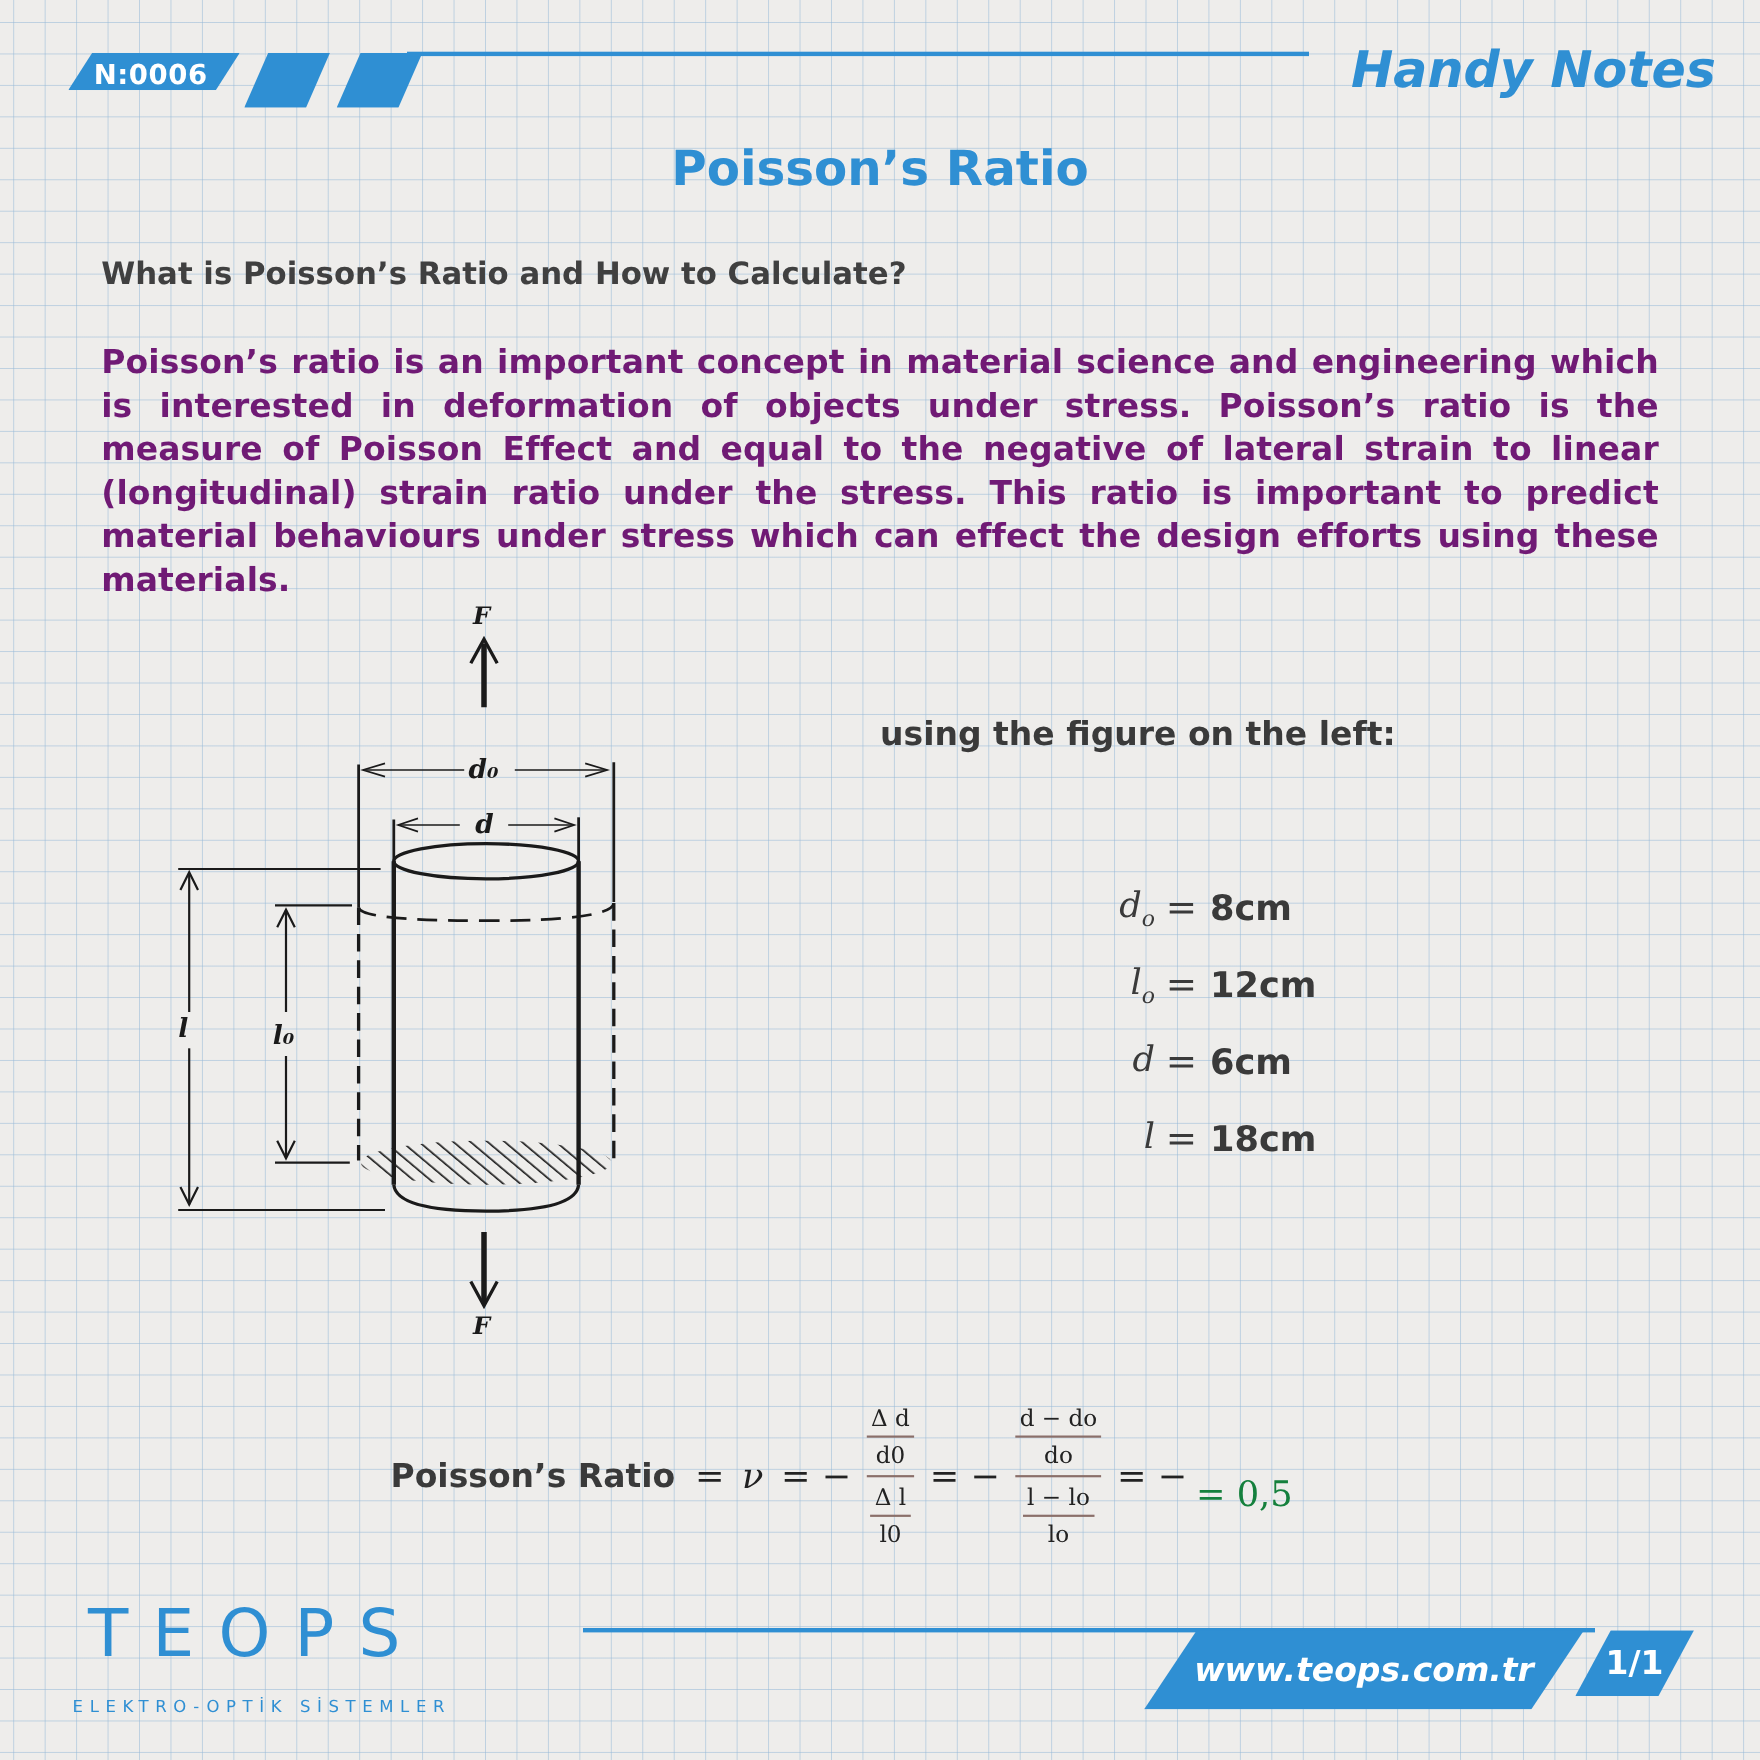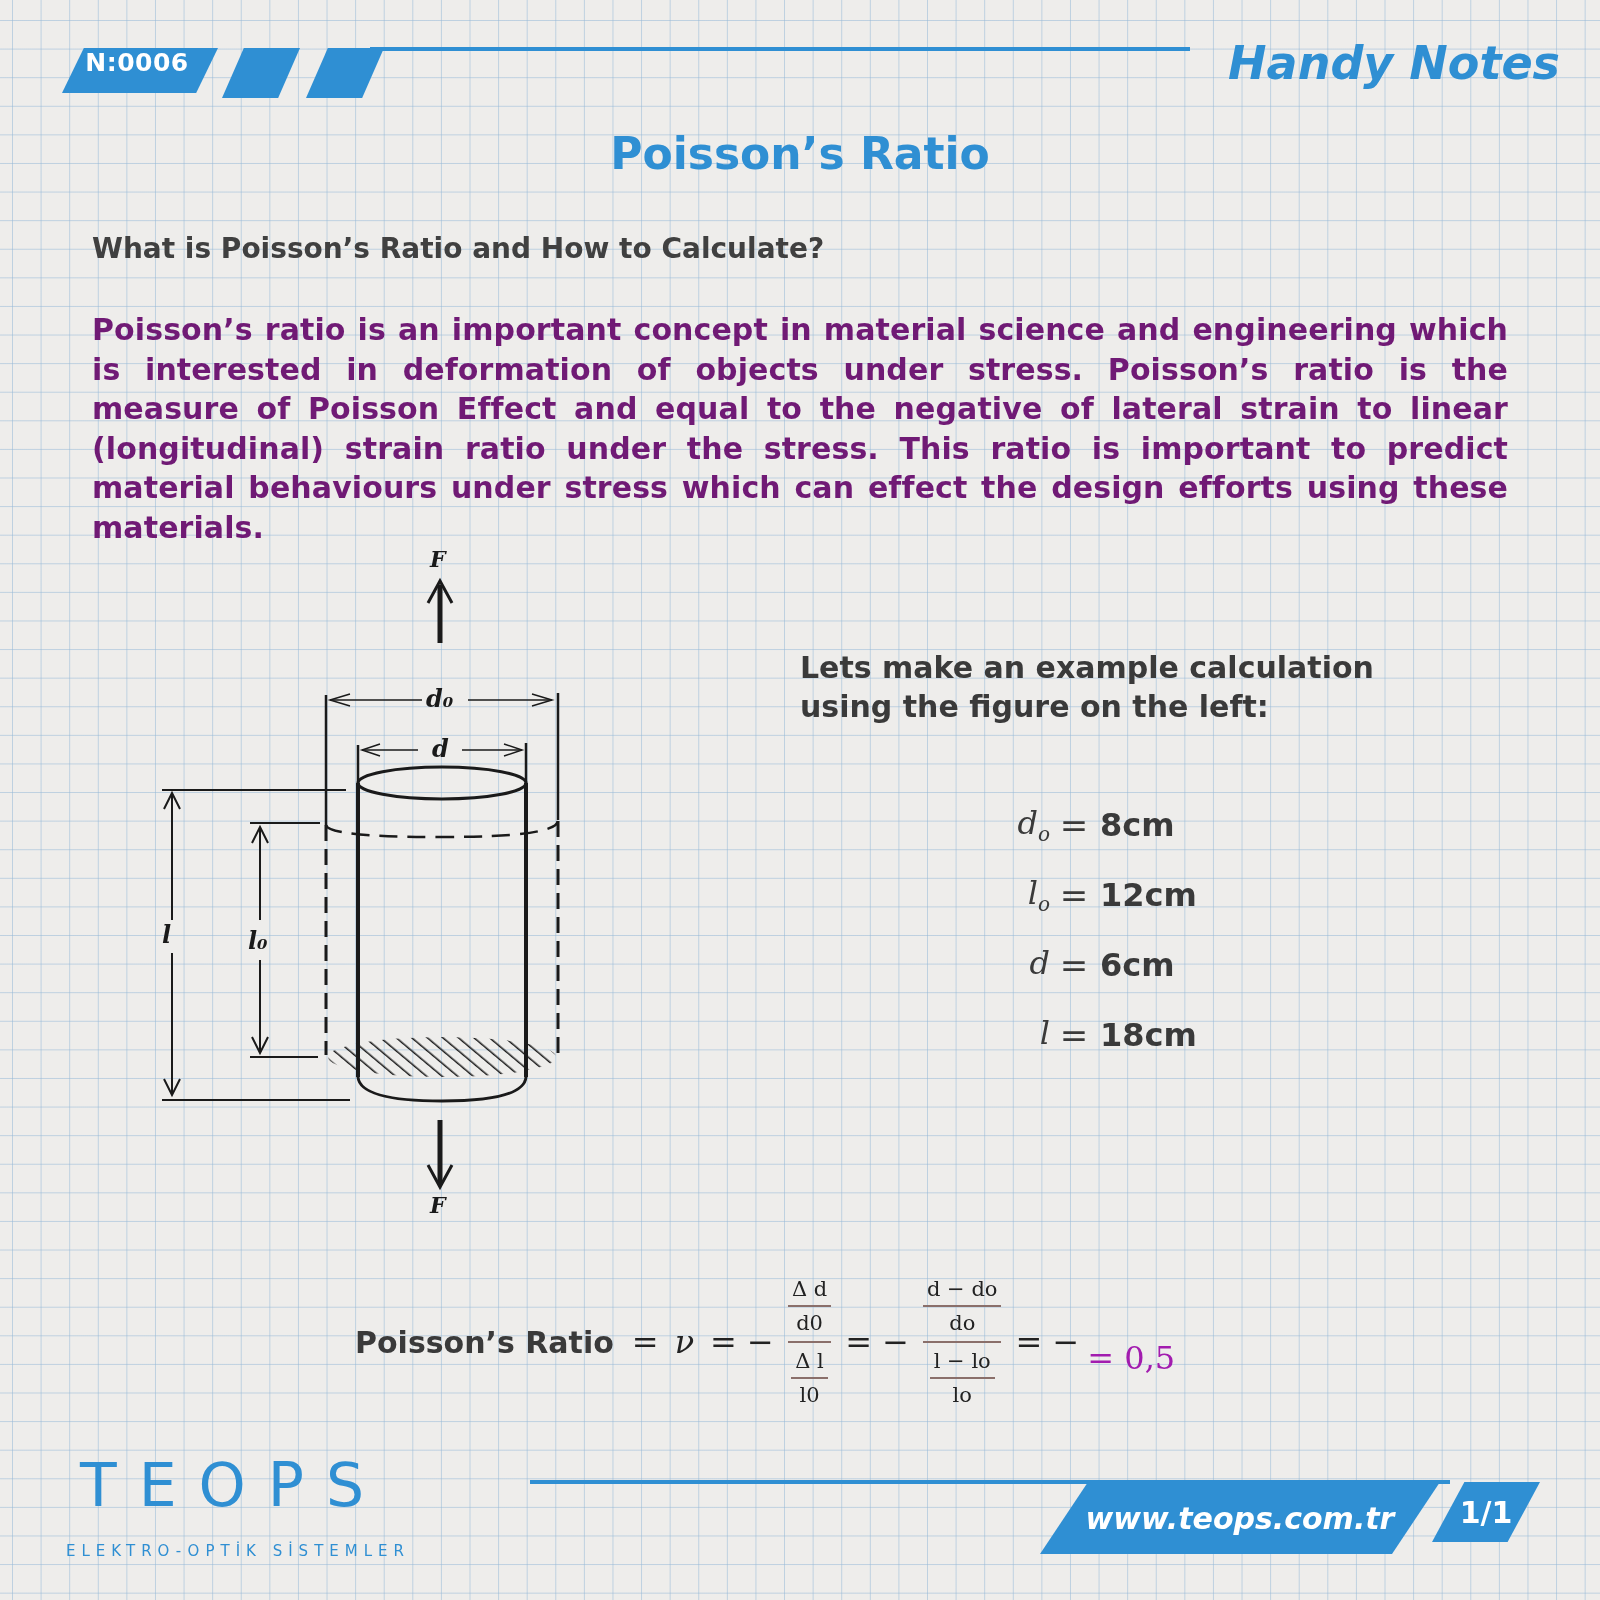--- a/index.html
+++ b/index.html
@@ -11,25 +11,25 @@
       linear-gradient(to bottom, rgba(150,185,215,0.55) 1px, transparent 1px);
     background-size: 28.6px 28.6px;
     background-position: 12px 20px;
     font-family: "DejaVu Sans", sans-serif;
     color: #3a3a3a;
   }
   .abs { position: absolute; }
 
   
   .badge {
-    left: 62px; top: 48px; width: 156px; height: 45px;
+    left: 62px; top: 48px; width: 156px; height: 34px;
     clip-path: polygon(14% 0, 100% 0, 86% 100%, 0 100%);
     background: #2f8fd3; color: #fff;
     font-weight: bold; font-size: 25px; letter-spacing: 0.5px;
-    display: flex; align-items: flex-start; justify-content: center; padding-right: 6px; box-sizing: border-box;
+    display: flex; align-items: flex-end; justify-content: center; padding-right: 6px; box-sizing: border-box;
   }
   .para-block {
     height: 50px; top: 48px;
     clip-path: polygon(28% 0, 100% 0, 72% 100%, 0 100%);
     background: #2f8fd3;
   }
   .header-line { left: 370px; top: 47px; width: 820px; height: 4px; background: #2f8fd3; }
   .handy {
     left: 1200px; top: 36px; width: 360px; text-align: right;
     font-weight: bold; font-style: italic; font-size: 46px; color: #2f8fd3;
@@ -69,21 +69,21 @@
   .formula { left: 355px; top: 1272px; height: 140px; display: flex; align-items: center; }
   .f-label { font-weight: bold; font-size: 30px; color: #3a3a3a; margin-right: 10px; }
   .f-op { font-family: "DejaVu Serif", serif; font-size: 32px; color: #222; margin: 0 8px; }
   .f-op i { font-style: italic; }
   .frac { display: inline-flex; flex-direction: column; align-items: center; margin: 0 6px; }
   .frac .part { font-family: "DejaVu Serif", serif; font-size: 21px; color: #222; padding: 2px 4px; line-height: 24px; text-align: center; }
   .frac .bar { height: 2px; background: #8a6f6a; align-self: stretch; }
   .frac .inner { display: inline-flex; flex-direction: column; align-items: center; }
   .frac .inner .bar { width: 100%; height: 2px; margin: 2px 0; }
   .frac .mainbar { height: 2px; background: #8a6f6a; align-self: stretch; margin: 4px 0; }
-  .f-result { font-family: "DejaVu Serif", serif; font-size: 32px; color: #a21caf; margin-top: 32px; }
+  .f-result { font-family: "DejaVu Serif", serif; font-size: 32px; color: #15803d; margin-top: 32px; }
 
   
   .logo { left: 80px; top: 1450px; font-size: 60px; letter-spacing: 22px; color: #2f8fd3; font-weight: normal; font-family: "DejaVu Sans", sans-serif; }
   .logo-sub { left: 66px; top: 1542px; font-size: 15px; letter-spacing: 6px; color: #2f8fd3; }
   .footer-line { left: 530px; top: 1480px; width: 920px; height: 4px; background: #2f8fd3; }
   .url-box {
     left: 1040px; top: 1482px; width: 400px; height: 72px;
     clip-path: polygon(12% 0, 100% 0, 88% 100%, 0 100%);
     background: #2f8fd3; color: #fff; font-weight: bold; font-style: italic; font-size: 30px;
     display: flex; align-items: center; justify-content: center;
@@ -167,21 +167,20 @@
     <text x="280" y="22" font-size="22">F</text>
     <text x="280" y="668" font-size="22">F</text>
     <text x="276" y="162" font-size="24">d₀</text>
     <text x="282" y="212" font-size="24">d</text>
     <text x="12" y="398" font-size="24">l</text>
     <text x="98" y="404" font-size="24">l₀</text>
   </g>
 </svg>
 
 <div class="abs example-intro">
-  <div>Lets make an example calculation</div>
   <div>using the figure on the left:</div>
 </div>
 
 <div class="abs vars">
   <div class="var-row">
     <span class="var-sym"><span>d</span><sub>o</sub></span>
     <span class="var-eq">=</span>
     <span class="var-val">8cm</span>
   </div>
   <div class="var-row">

